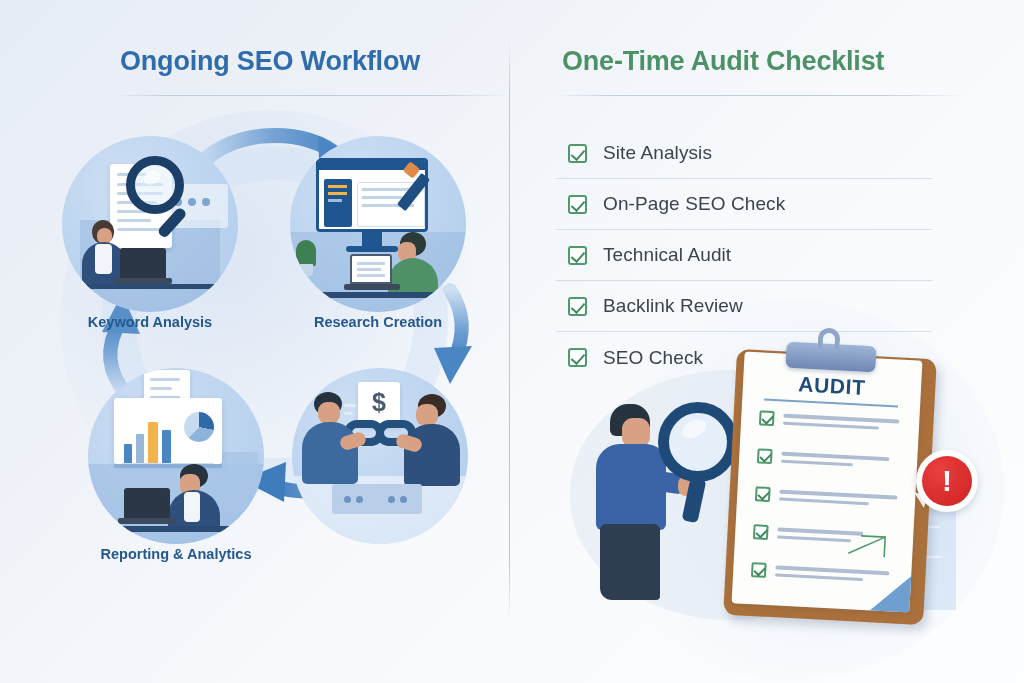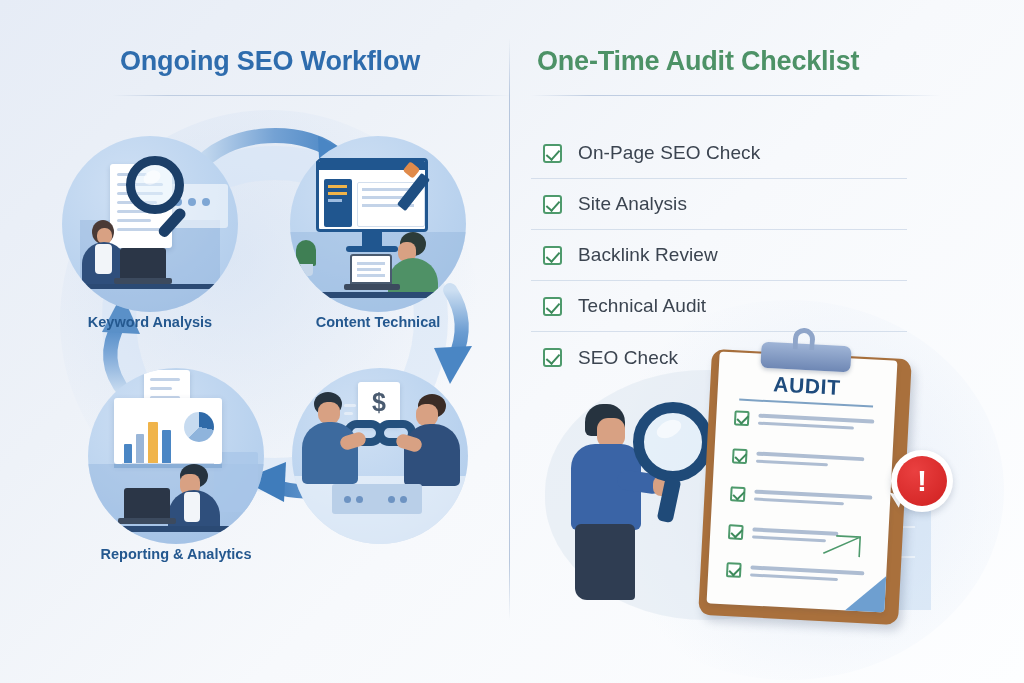--- a/index.html
+++ b/index.html
@@ -11,21 +11,21 @@
   }
 
   
   .bg-blob { position:absolute; border-radius:50%; pointer-events:none; }
   .blob-a { left:60px; top:110px; width:420px; height:420px; background:radial-gradient(circle at 40% 35%, rgba(198,216,240,.45), rgba(198,216,240,0) 68%); }
   .blob-b { right:20px; top:300px; width:430px; height:380px; background:radial-gradient(circle at 60% 50%, rgba(205,221,243,.40), rgba(205,221,243,0) 70%); }
 
   
   .panel { position:absolute; top:0; height:683px;padding-left:36px; }
   #left-panel  { left:0;    width:509px; }
-  #right-panel { left:484px; width:446px; }
+  #right-panel { left:509px; width:446px; }
 
   .divider {
     position:absolute; left:509px; top:38px; width:1px; height:582px;
     background:linear-gradient(to bottom, rgba(180,197,222,0) 0%, rgba(172,190,216,.85) 10%, rgba(172,190,216,.85) 90%, rgba(180,197,222,0) 100%);
   }
 
   .title {
     position:absolute; font-size:27px; font-weight:bold; letter-spacing:-.2px;
     white-space:nowrap;
   }
@@ -294,21 +294,21 @@
         <div class="il" style="left:108px; top:106px; width:18px; height:20px; background:#d8a183; border-radius:8px;"></div>
         <div class="il person-body" style="left:98px; top:122px; width:50px; height:40px; background:#4f9166;"></div>
         <div class="il laptop-screen" style="left:60px; top:118px; width:42px; height:30px; background:#fff; border:2px solid #4a5b70;">
           <div style="position:absolute;left:5px;top:6px;width:28px;height:2.5px;background:#c3d3e8;"></div>
           <div style="position:absolute;left:5px;top:12px;width:24px;height:2.5px;background:#c3d3e8;"></div>
           <div style="position:absolute;left:5px;top:18px;width:28px;height:2.5px;background:#c3d3e8;"></div>
         </div>
         <div class="il laptop-base" style="left:54px; top:148px; width:56px; height:6px;"></div>
         <div class="il" style="left:0; top:156px; width:176px; height:6px; background:#2b4a74;"></div>
       </div>
-      <div class="node-label">Content Technical</div>
+      <div class="node-label">Research Creation</div>
     </div>
 
     <div class="node" id="node-report">
       <div class="disc">
         <div class="il" style="left:0; top:96px; width:176px; height:80px; background:rgba(143,178,220,.40);"></div>
         <div class="il" style="left:126px; top:84px; width:44px; height:60px; background:rgba(168,198,232,.75); border-radius:2px;"></div>
 
         <div class="il doc-sheet" style="left:56px; top:2px; width:46px; height:44px;">
           <div class="doc-line" style="left:6px; top:8px;  width:30px;"></div>
           <div class="doc-line" style="left:6px; top:17px; width:22px;"></div>
@@ -370,33 +370,33 @@
   </div>
 </section>
 
 <section class="panel" id="right-panel">
   <h1 class="title" id="right-title" style="left:53px;">One-Time Audit Checklist</h1>
   <div class="title-rule" id="right-rule" style="left:47px;"></div>
 
   <div id="checklist" style="left:47px;">
     <div class="check-row">
       <span class="cbox"></span>
-      <span class="check-label">On-Page SEO Check</span>
+      <span class="check-label">Site Analysis</span>
     </div>
     <div class="check-row">
       <span class="cbox"></span>
-      <span class="check-label">Site Analysis</span>
+      <span class="check-label">On-Page SEO Check</span>
+    </div>
+    <div class="check-row">
+      <span class="cbox"></span>
+      <span class="check-label">Technical Audit</span>
     </div>
     <div class="check-row">
       <span class="cbox"></span>
       <span class="check-label">Backlink Review</span>
-    </div>
-    <div class="check-row">
-      <span class="cbox"></span>
-      <span class="check-label">Technical Audit</span>
     </div>
     <div class="check-row">
       <span class="cbox"></span>
       <span class="check-label">SEO Check</span>
     </div>
   </div>
 
   <div id="audit-scene" style="left:51px;">
     <div class="scene-blob"></div>
     <div class="bldg" style="left:300px; top:150px; width:96px; height:130px; opacity:.7;"></div>

